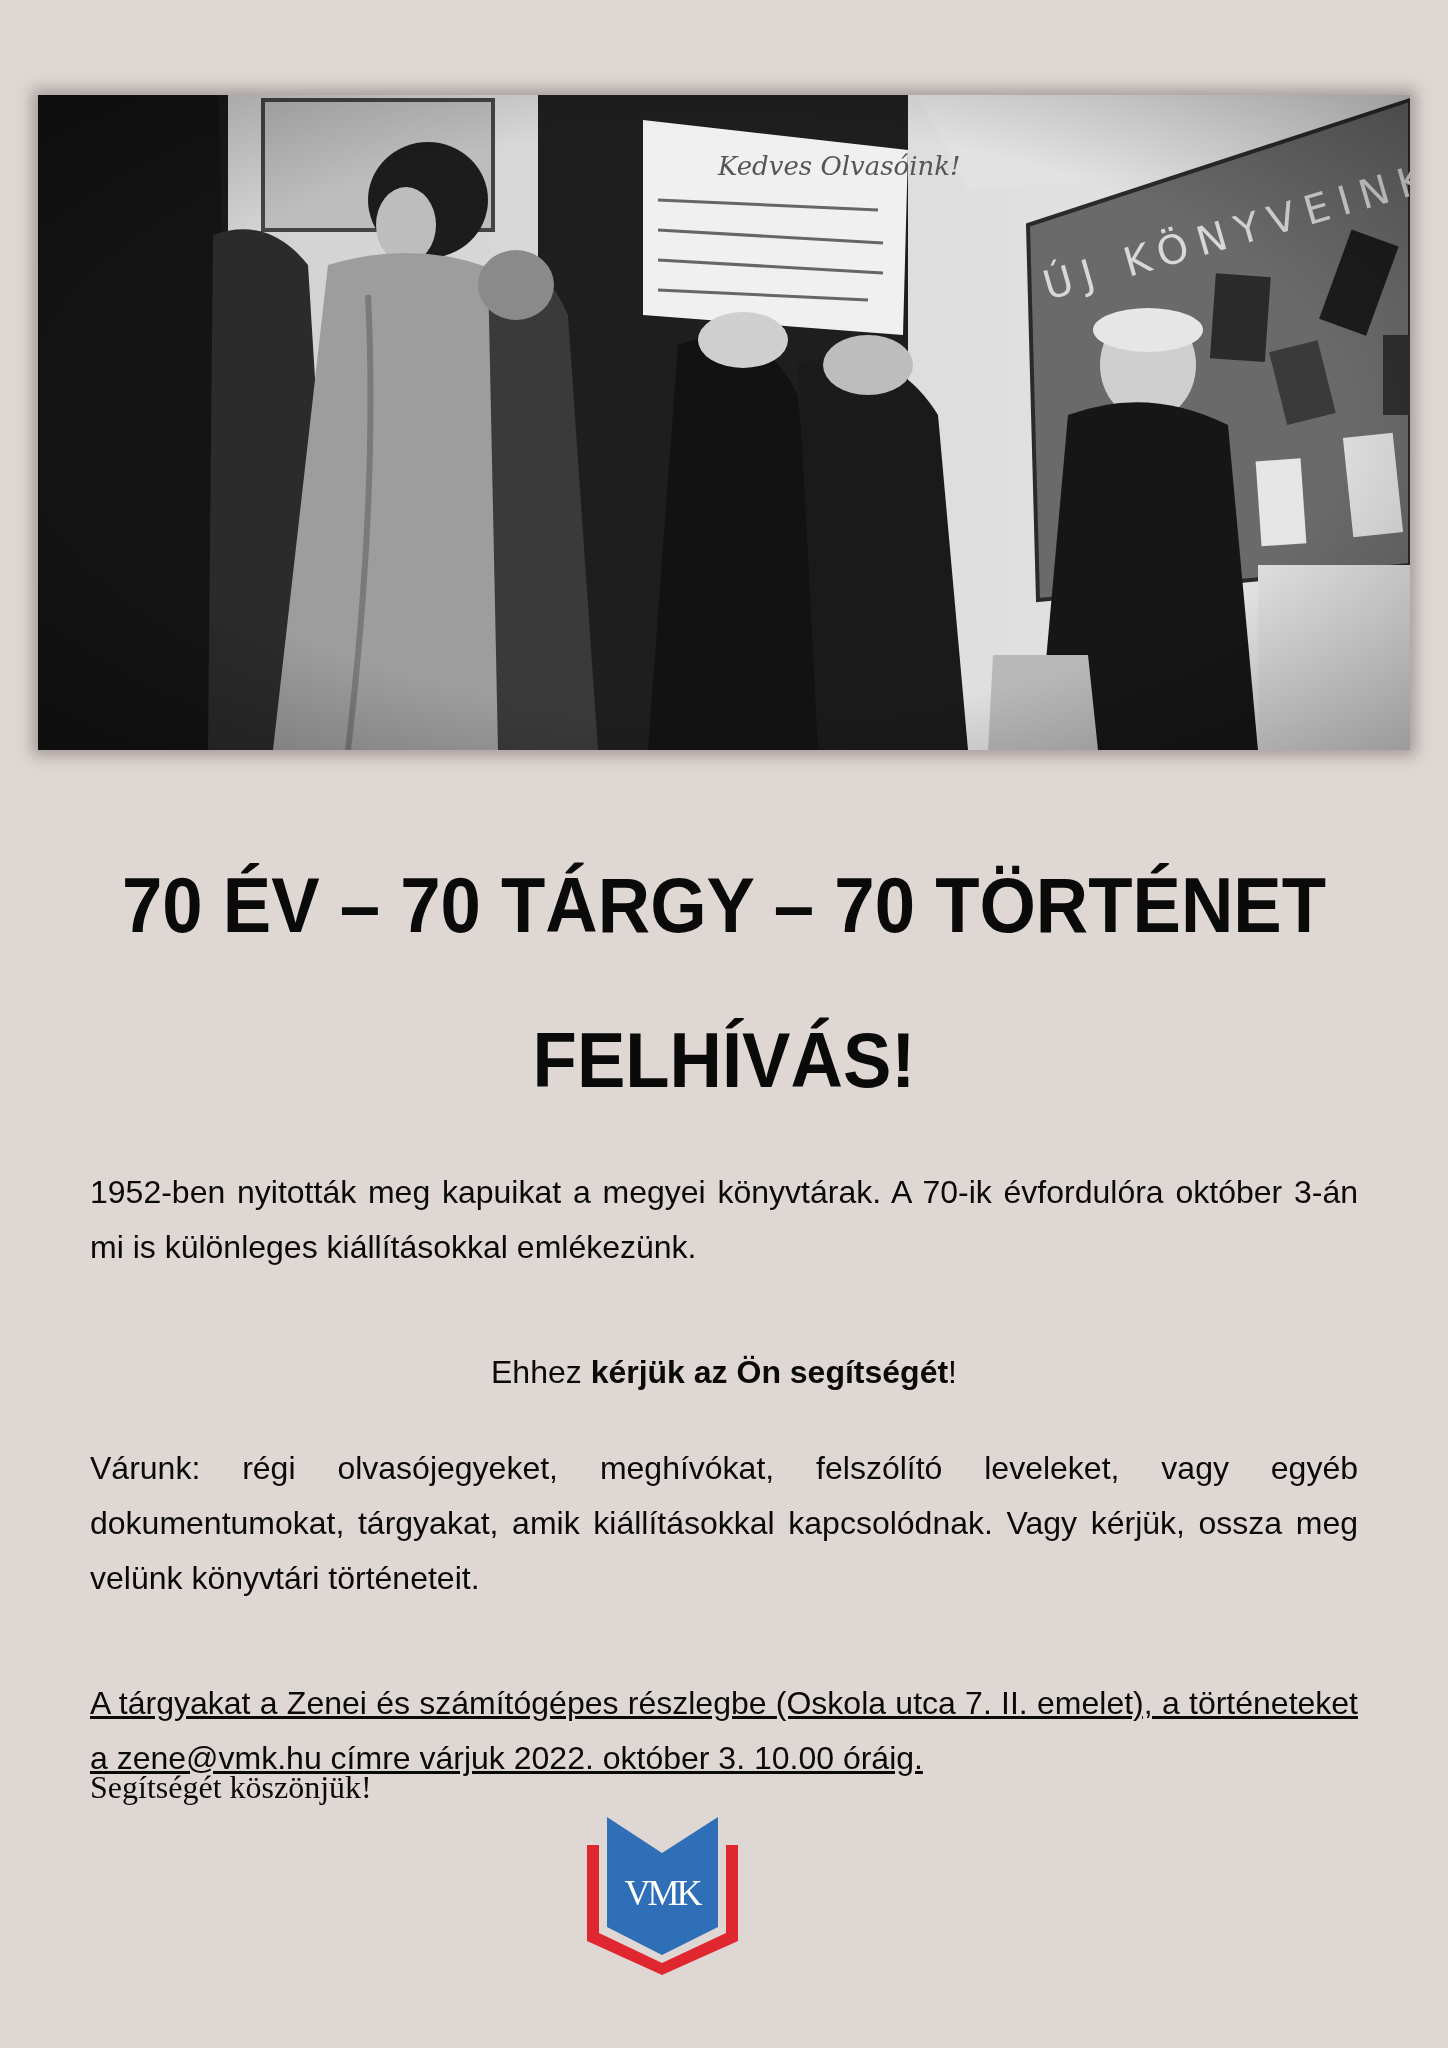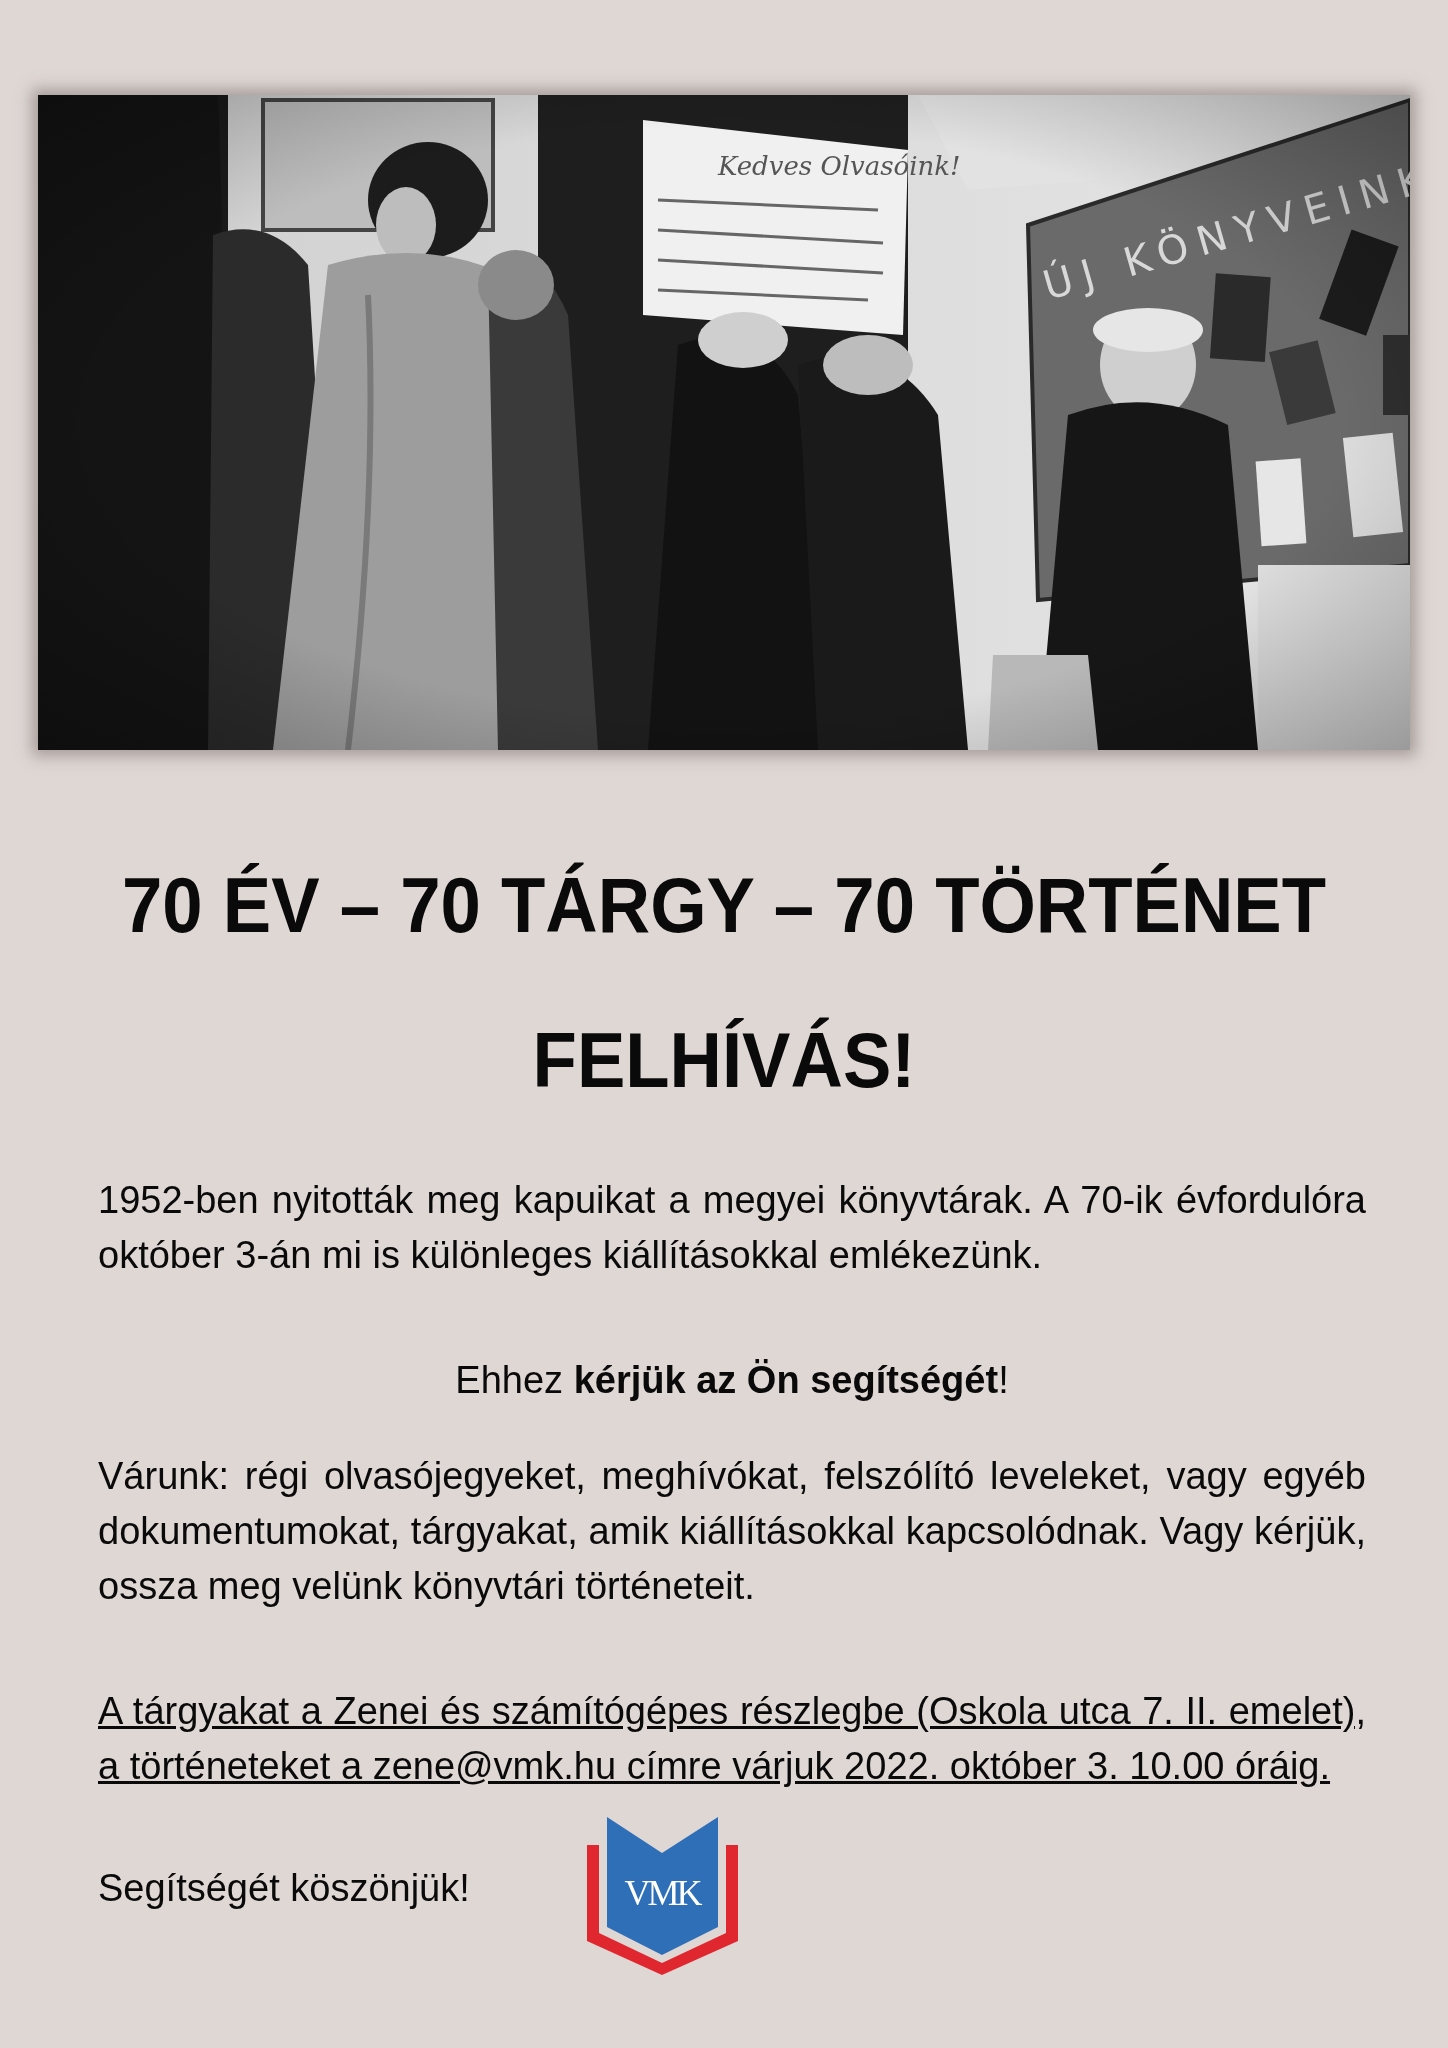--- a/index.html
+++ b/index.html
@@ -24,29 +24,29 @@
       margin: 0;
     }
     .subtitle {
       position: absolute; left: 0; width: 1448px; top: 1015px;
       text-align: center; font-weight: bold; font-size: 78px;
       transform: scaleX(0.93); transform-origin: center;
       margin: 0;
     }
     .body-text {
       position: absolute; left: 90px; width: 1268px;
-      font-size: 38px; line-height: 55px;
+      font-size: 32px; line-height: 55px;
       text-align: justify; text-align-last: left;
-      margin: 8px;
+      margin: 0;
     }
     .p1 { top: 1165px; }
     .p2 { top: 1345px; text-align: right; text-align-last: center; }
     .p3 { top: 1441px; }
     .p4 { top: 1676px; text-decoration: underline; }
-    .p5 { top: 1853px; }
+    .p5 { top: 1760px; font-family: Liberation Serif, serif; }
     .bold { font-weight: bold; }
     .logo {
       position: absolute; left: 585px; top: 1815px; width: 430px; height: 160px;
     }
     .logo-mark { position: absolute; left: 0; top: 0; width: 155px; height: 160px; }
     .logo-text {
       position: absolute; left: 195px; top: 10px;
       font-family: "Liberation Serif", "DejaVu Serif", serif;
       font-size: 30px; line-height: 42px; color: #1a1a1a; letter-spacing: 1.5px;
       font-variant: small-caps;

